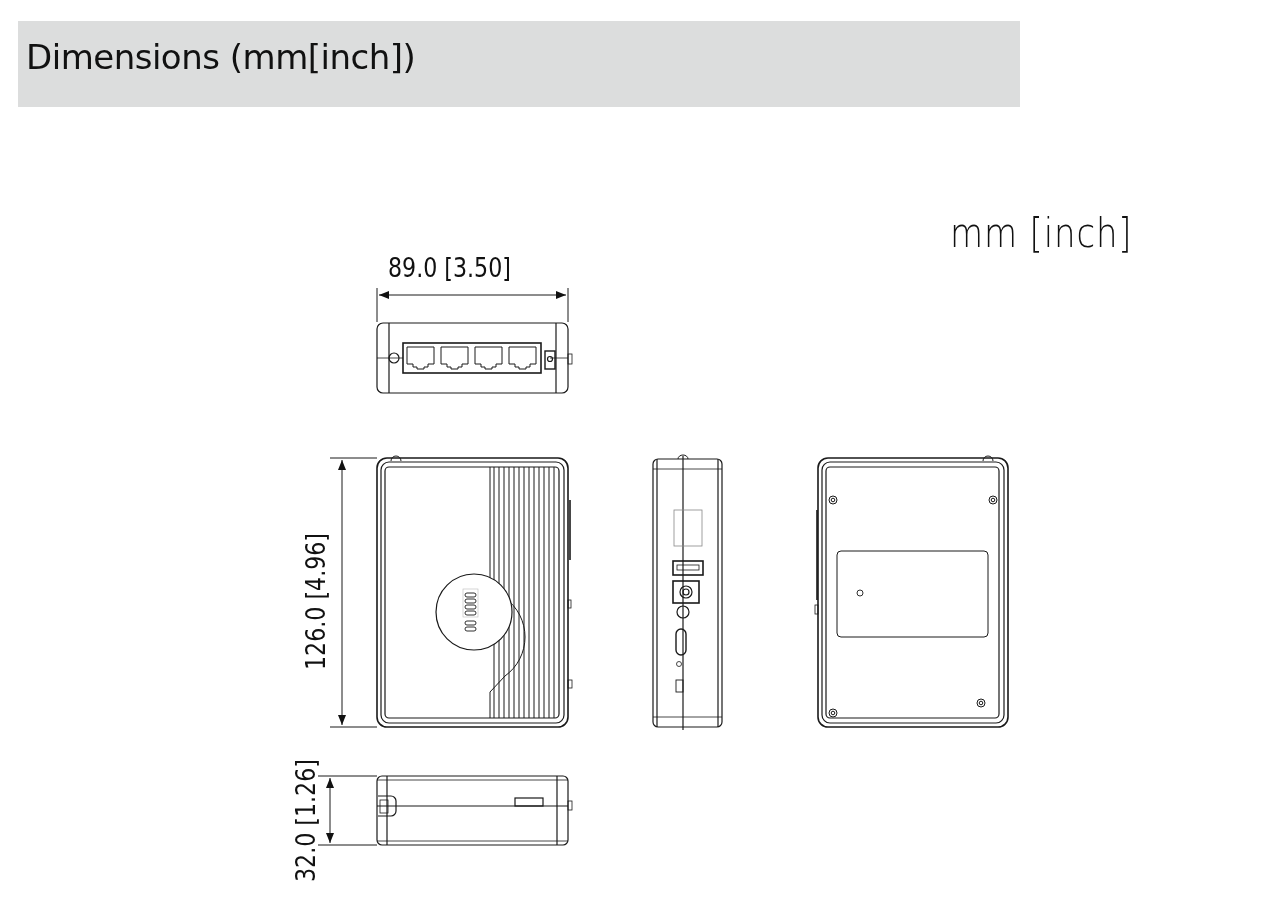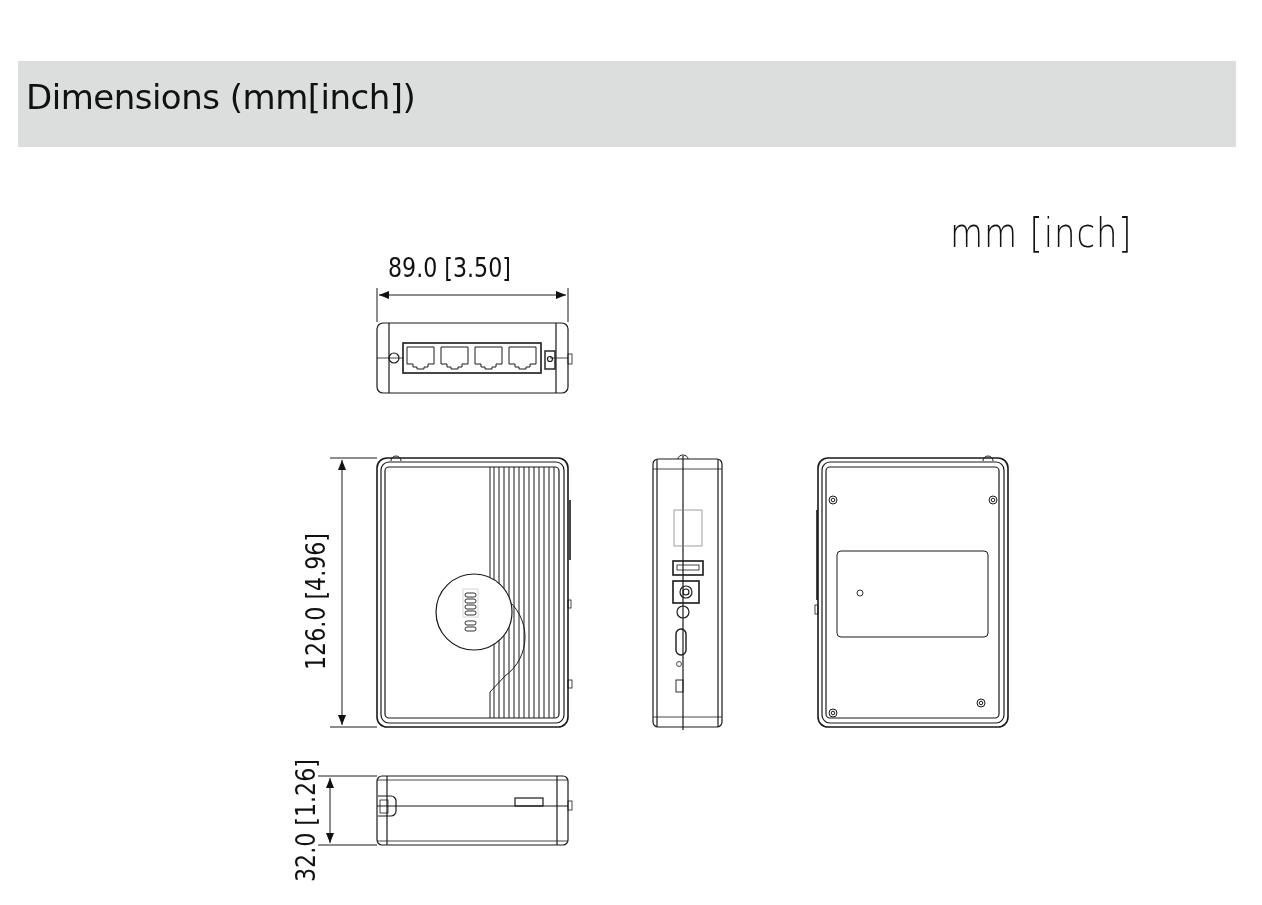--- a/index.html
+++ b/index.html
@@ -1,19 +1,19 @@
 <!DOCTYPE html>
 <html><head>
 <meta charset="utf-8">
 <style>
   html, body { margin: 0; padding: 0; background: #ffffff; }
   body { width: 1262px; height: 905px; position: relative; overflow: hidden; }
   .header {
-    position: absolute; left: 18px; top: 21px; width: 1218px; height: 86px;
-    background: #dcdddd; box-sizing: border-box; margin-top: 40px;
+    position: absolute; left: 18px; top: 21px; width: 1002px; height: 86px;
+    background: #dcdddd; box-sizing: border-box;
   }
   .header-title {
     position: absolute; left: 8px; top: 16px;
     font-family: "DejaVu Sans", sans-serif; font-size: 34px; color: #111111;
     letter-spacing: -0.5px; white-space: nowrap;
   }
   .drawing { position: absolute; left: 0; top: 0; width: 1262px; height: 905px; }
   .unit-label {
     position: absolute; left: 950px; top: 210px;
     font-family: "DejaVu Sans", sans-serif; font-size: 40px; font-weight: 200;

